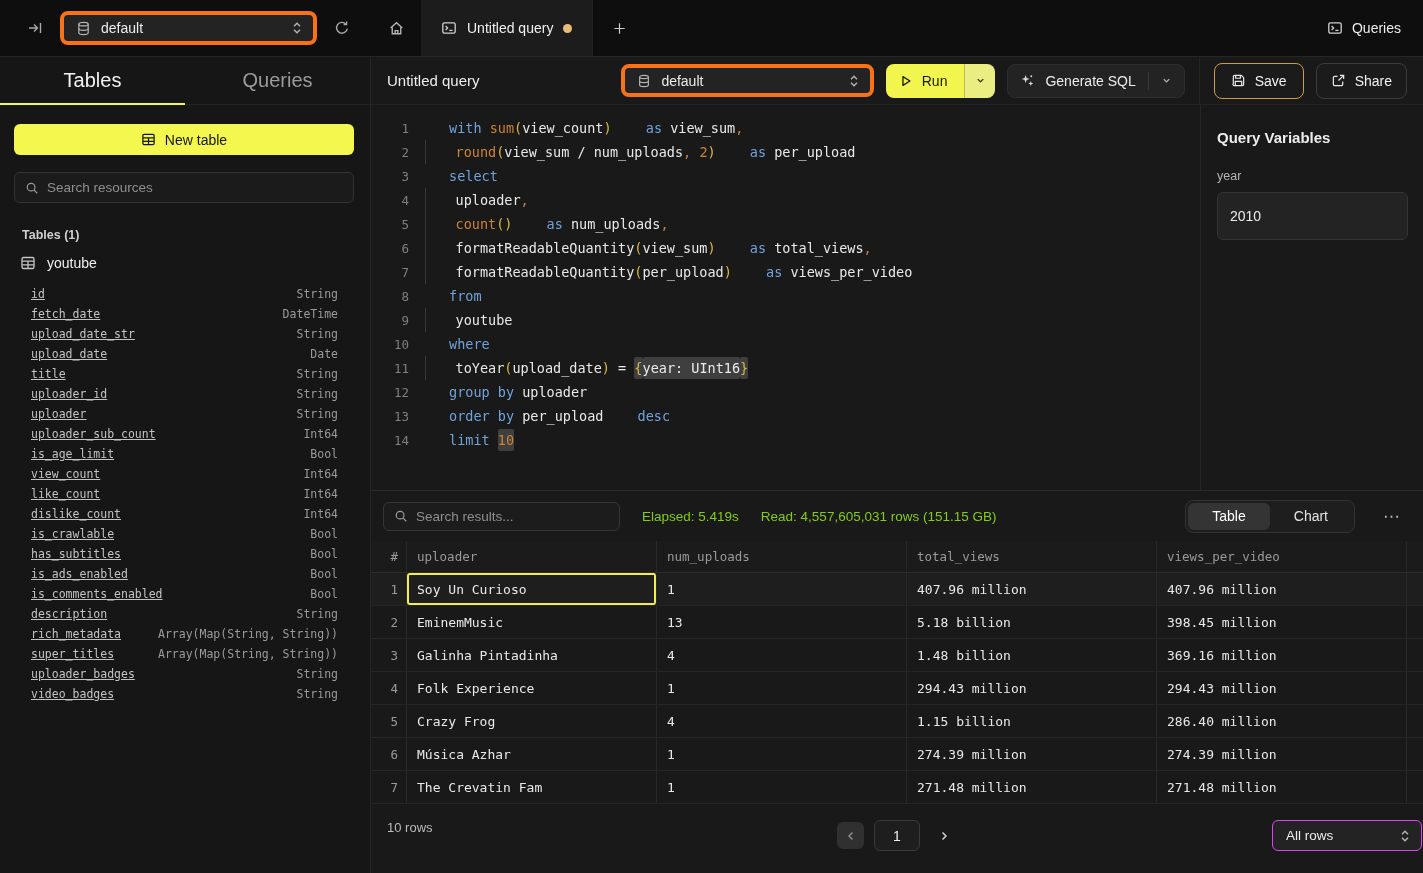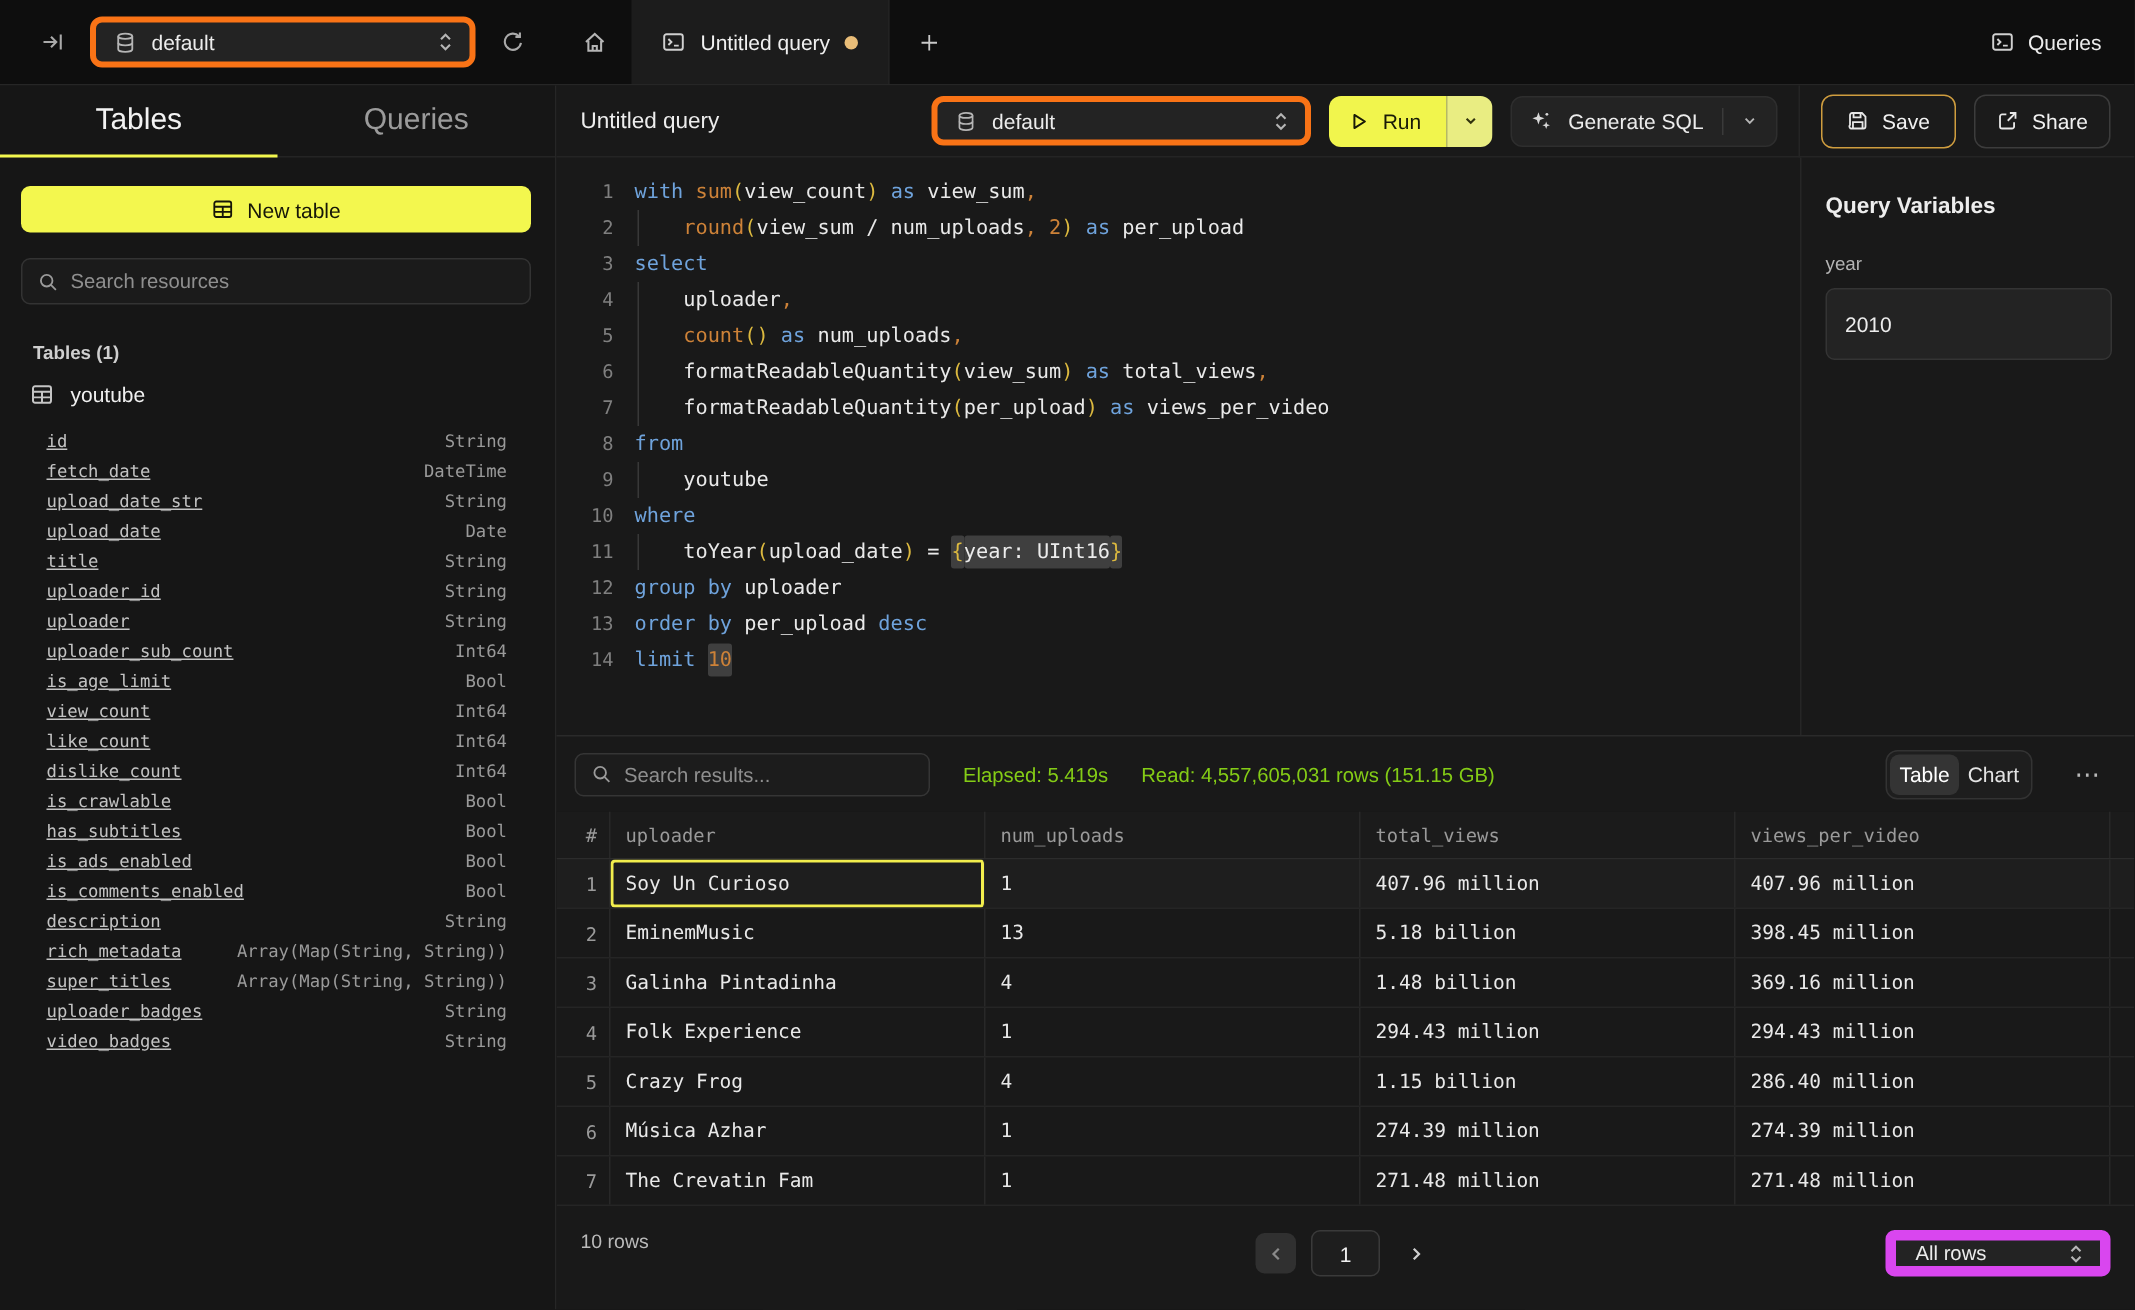--- a/index.html
+++ b/index.html
@@ -59,21 +59,21 @@
   .hdr-divider { width:1px; height:48px; background:#242424; margin:0 2px; }
   .save-btn { height:36px; background:#1b1b1b; border:1px solid #cf9d3f; border-radius:8px; color:#f1f1f1; display:flex; align-items:center; gap:9px; padding:0 16px; font-size:14px; cursor:pointer; }
   .share-btn { height:36px; background:#1b1b1b; border:1px solid #3c3c3c; border-radius:8px; color:#f1f1f1; display:flex; align-items:center; gap:9px; padding:0 14px; font-size:14px; cursor:pointer; }
 
   
   .editor-row { height:385px; display:flex; flex:none; }
   .code-pane { flex:1; overflow:hidden; padding-top:11px; cursor:text; position:relative; }
   .code-line { height:24px; line-height:24px; padding-left:12px; font-family:"DejaVu Sans Mono", monospace; font-size:13.5px; white-space:pre; position:relative; }
   .code-line .ln { display:inline-block; width:26px; text-align:right; margin-right:14px; color:#7f7f7f; font-size:12.5px; }
   .code-line.guided::before { content:''; position:absolute; left:54px; top:0; bottom:0; width:1px; background:#383838; }
-  .tk-k { color:#6fa3dc; }
+  .tk-k { color:#6fa3dc;margin-left:26px; }
   .tk-f { color:#cd8238; }
   .tk-p { color:#dcb93f; }
   .tk-n { color:#cd8238; }
   .tk-c { color:#cd8238; }
   .tk-t { color:#e9e9e9; }
   .tk-hp, .tk-ht, .tk-hn { background:#3f3f3f; padding:3px 0; border-radius:2px; }
   .tk-hp { color:#dcb93f; }
   .tk-ht { color:#ececec; }
   .tk-hn { color:#cd8238; }
 
@@ -84,41 +84,41 @@
 
   
   .results { flex:1; border-top:1px solid #2a2a2a; display:flex; flex-direction:column; min-height:0; }
   .results-toolbar { height:50px; display:flex; align-items:center; padding:0 16px 0 12px; gap:22px; flex:none; }
   .res-search { width:237px; height:29px; border:1px solid #353535; background:#1c1c1c; border-radius:6px; display:flex; align-items:center; gap:8px; padding:0 10px; flex:none; }
   .res-search input { background:none; border:none; outline:none; color:#d6d6d6; font-size:13.5px; width:100%; }
   .res-search input::placeholder { color:#8f8f8f; }
   .stat { font-size:13.5px; color:#84cc16; }
   .toolbar-spacer { flex:1; }
   .view-toggle { display:flex; background:#1e1e1e; border:1px solid #333; border-radius:8px; padding:2px; height:33px; }
-  .view-seg { border:none; background:none; color:#e4e4e4; font-size:14px; padding:0 6px; border-radius:6px; cursor:pointer; }
+  .view-seg { border:none; background:none; color:#e4e4e4; font-size:14px; padding:0 24px; border-radius:6px; cursor:pointer; }
   .view-seg.active { background:#343434; color:#fff; }
   .more-btn { background:none; border:none; color:#b9b9b9; font-size:17px; cursor:pointer; padding:0 6px; letter-spacing:1px; }
 
   .results-table { flex:1; overflow:hidden; font-family:"DejaVu Sans Mono", monospace; }
   .thead { display:flex; height:32px; border-bottom:1px solid #2c2c2c; background:#1b1b1b; }
   .th { font-size:12.5px; color:#9a9a9a; line-height:32px; padding:0 10px; border-right:1px solid #282828; font-weight:400; }
   .tr { display:flex; height:33px; border-bottom:1px solid #252525; }
   .td { font-size:13px; color:#e9e9e9; line-height:33px; padding:0 10px; border-right:1px solid #282828; overflow:hidden; white-space:nowrap; }
   .c0 { width:36px; flex:none; text-align:right; padding:0 8px 0 4px; color:#9a9a9a; font-size:12.5px; }
   .c1,.c2,.c3,.c4 { width:250px; flex:none; }
   .td.selected { box-shadow:inset 0 0 0 2px #f2ee4d; border-radius:3px; position:relative; }
   .tr:first-child { background:#1e1e1e; }
 
   .results-footer { height:53px; flex:none; display:flex; align-items:flex-start; padding:0 16px; position:relative; }
   .row-count { font-size:13px; color:#bababa; }
   .pagination { position:absolute; left:50%; transform:translateX(-50%); display:flex; align-items:center; gap:10px; }
   .pg-prev { width:27px; height:27px; border-radius:6px; background:#303030; border:none; color:#8a8a8a; display:flex; align-items:center; justify-content:center; cursor:default; }
   .pg-page { width:46px; height:31px; border-radius:6px; background:#1e1e1e; border:1px solid #3a3a3a; color:#f0f0f0; font-size:14px; display:flex; align-items:center; justify-content:center; }
   .pg-next { width:27px; height:27px; background:none; border:none; color:#cfcfcf; display:flex; align-items:center; justify-content:center; cursor:pointer; }
-  .rows-select { position:absolute; right:16px; width:150px; height:31px; background:#232323; border:7px solid #d946ef; border-radius:6px; color:#ececec; font-size:13.5px; display:flex; align-items:center; padding:0 10px 0 13px; cursor:pointer; }
+  .rows-select { position:absolute; right:1px; width:150px; height:31px; background:#232323; border:1px solid #d946ef; border-radius:6px; color:#ececec; font-size:13.5px; display:flex; align-items:center; padding:0 10px 0 13px; cursor:pointer; }
   .rows-select .lbl { flex:1; text-align:left; }
 </style>
 </head>
 <body>
 
 <div class="topbar">
   <div class="topbar-left">
     <button class="icon-btn">
       <span>
         <svg width="16" height="16" viewBox="0 0 16 16" fill="none" stroke="currentColor" stroke-width="1.4">

